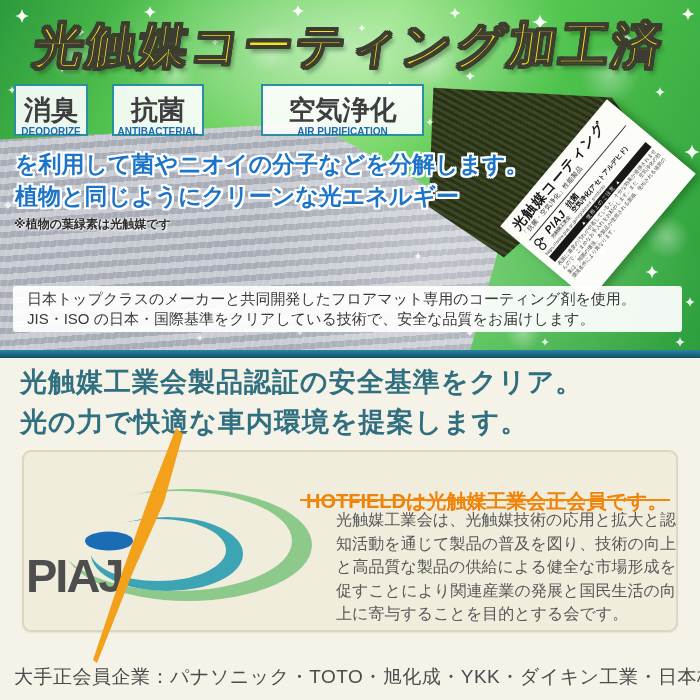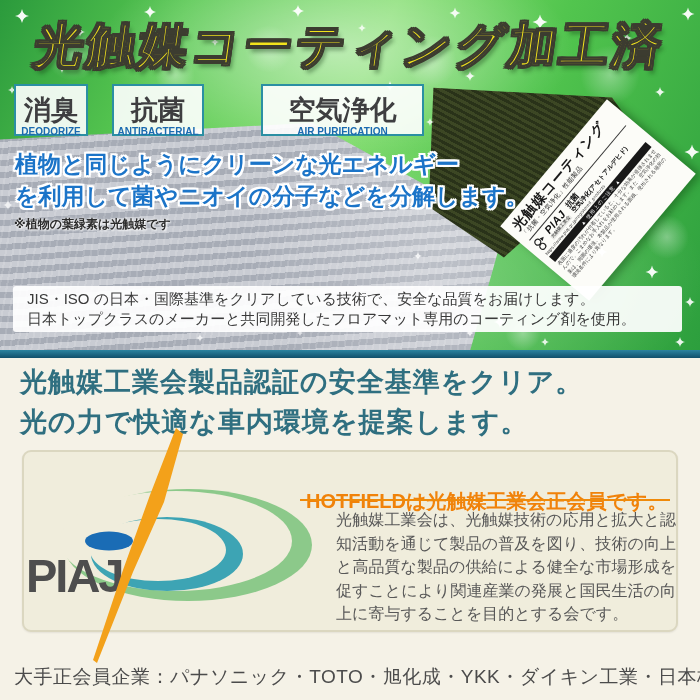--- a/index.html
+++ b/index.html
@@ -182,28 +182,28 @@
     <div class="feat feat2">
       <span class="feat-jp">抗菌</span>
       <span class="feat-en">ANTIBACTERIAL</span>
     </div>
     <div class="feat feat3">
       <span class="feat-jp">空気浄化</span>
       <span class="feat-en">AIR PURIFICATION</span>
     </div>
 
     <div class="headline">
+      <div>を利用して菌やニオイの分子などを分解します。</div>
       <div>植物と同じようにクリーンな光エネルギー</div>
-      <div>を利用して菌やニオイの分子などを分解します。</div>
     </div>
     <div class="note">※植物の葉緑素は光触媒です</div>
 
     <div class="infobox">
+      <div class="infoline">日本トップクラスのメーカーと共同開発したフロアマット専用のコーティング剤を使用。</div>
       <div class="infoline">JIS・ISO の日本・国際基準をクリアしている技術で、安全な品質をお届けします。</div>
-      <div class="infoline">日本トップクラスのメーカーと共同開発したフロアマット専用のコーティング剤を使用。</div>
     </div>
 
     <div class="divider"></div>
   </section>
 
   <section class="cert-section">
     <p class="cert-line cert-line1">光触媒工業会製品認証の安全基準をクリア。</p>
     <p class="cert-line cert-line2">光の力で快適な車内環境を提案します。</p>
   </section>
 

